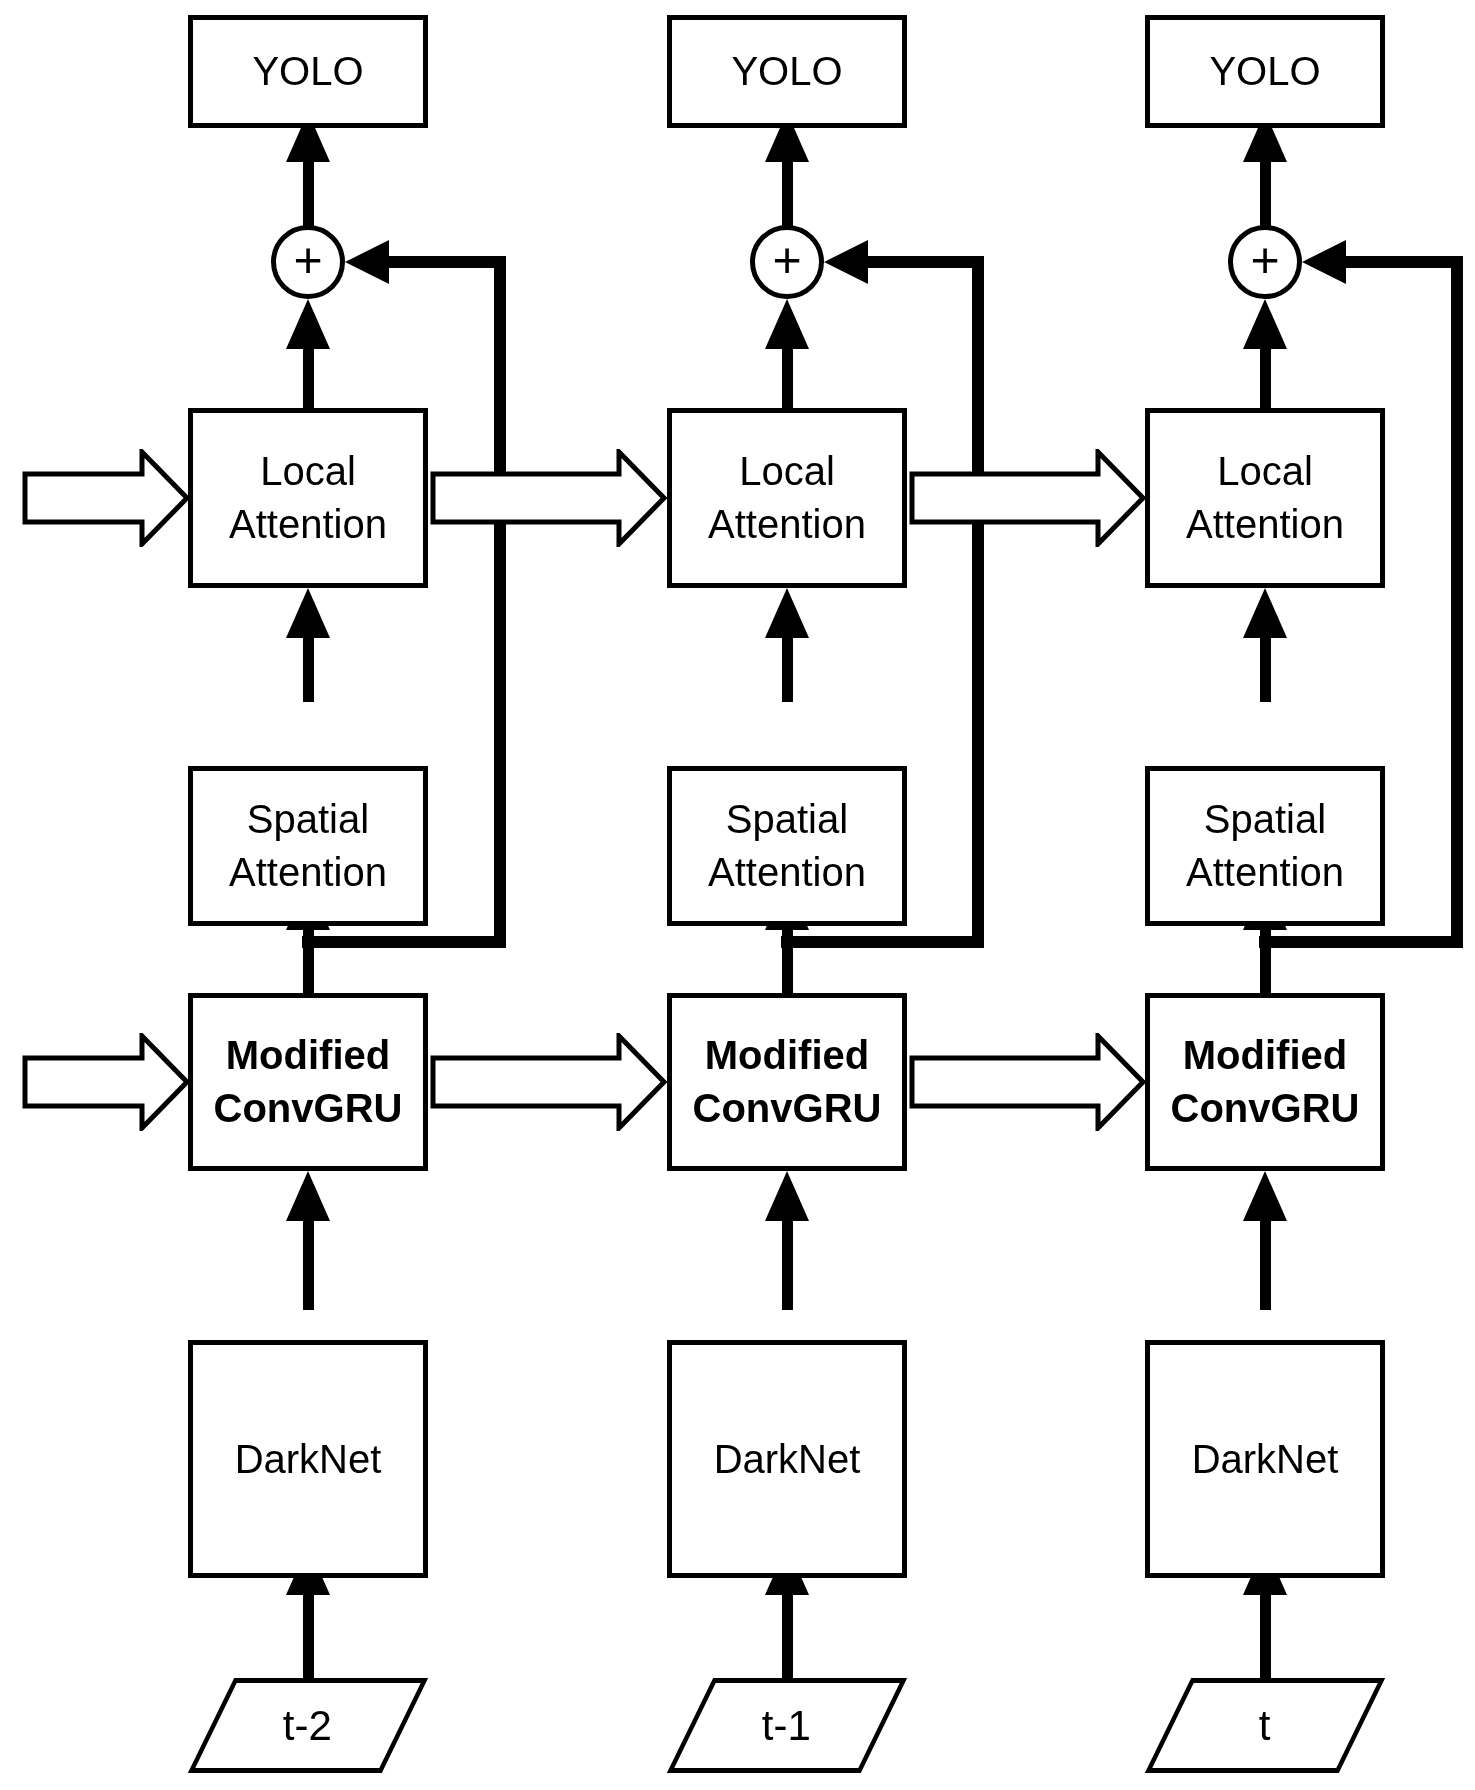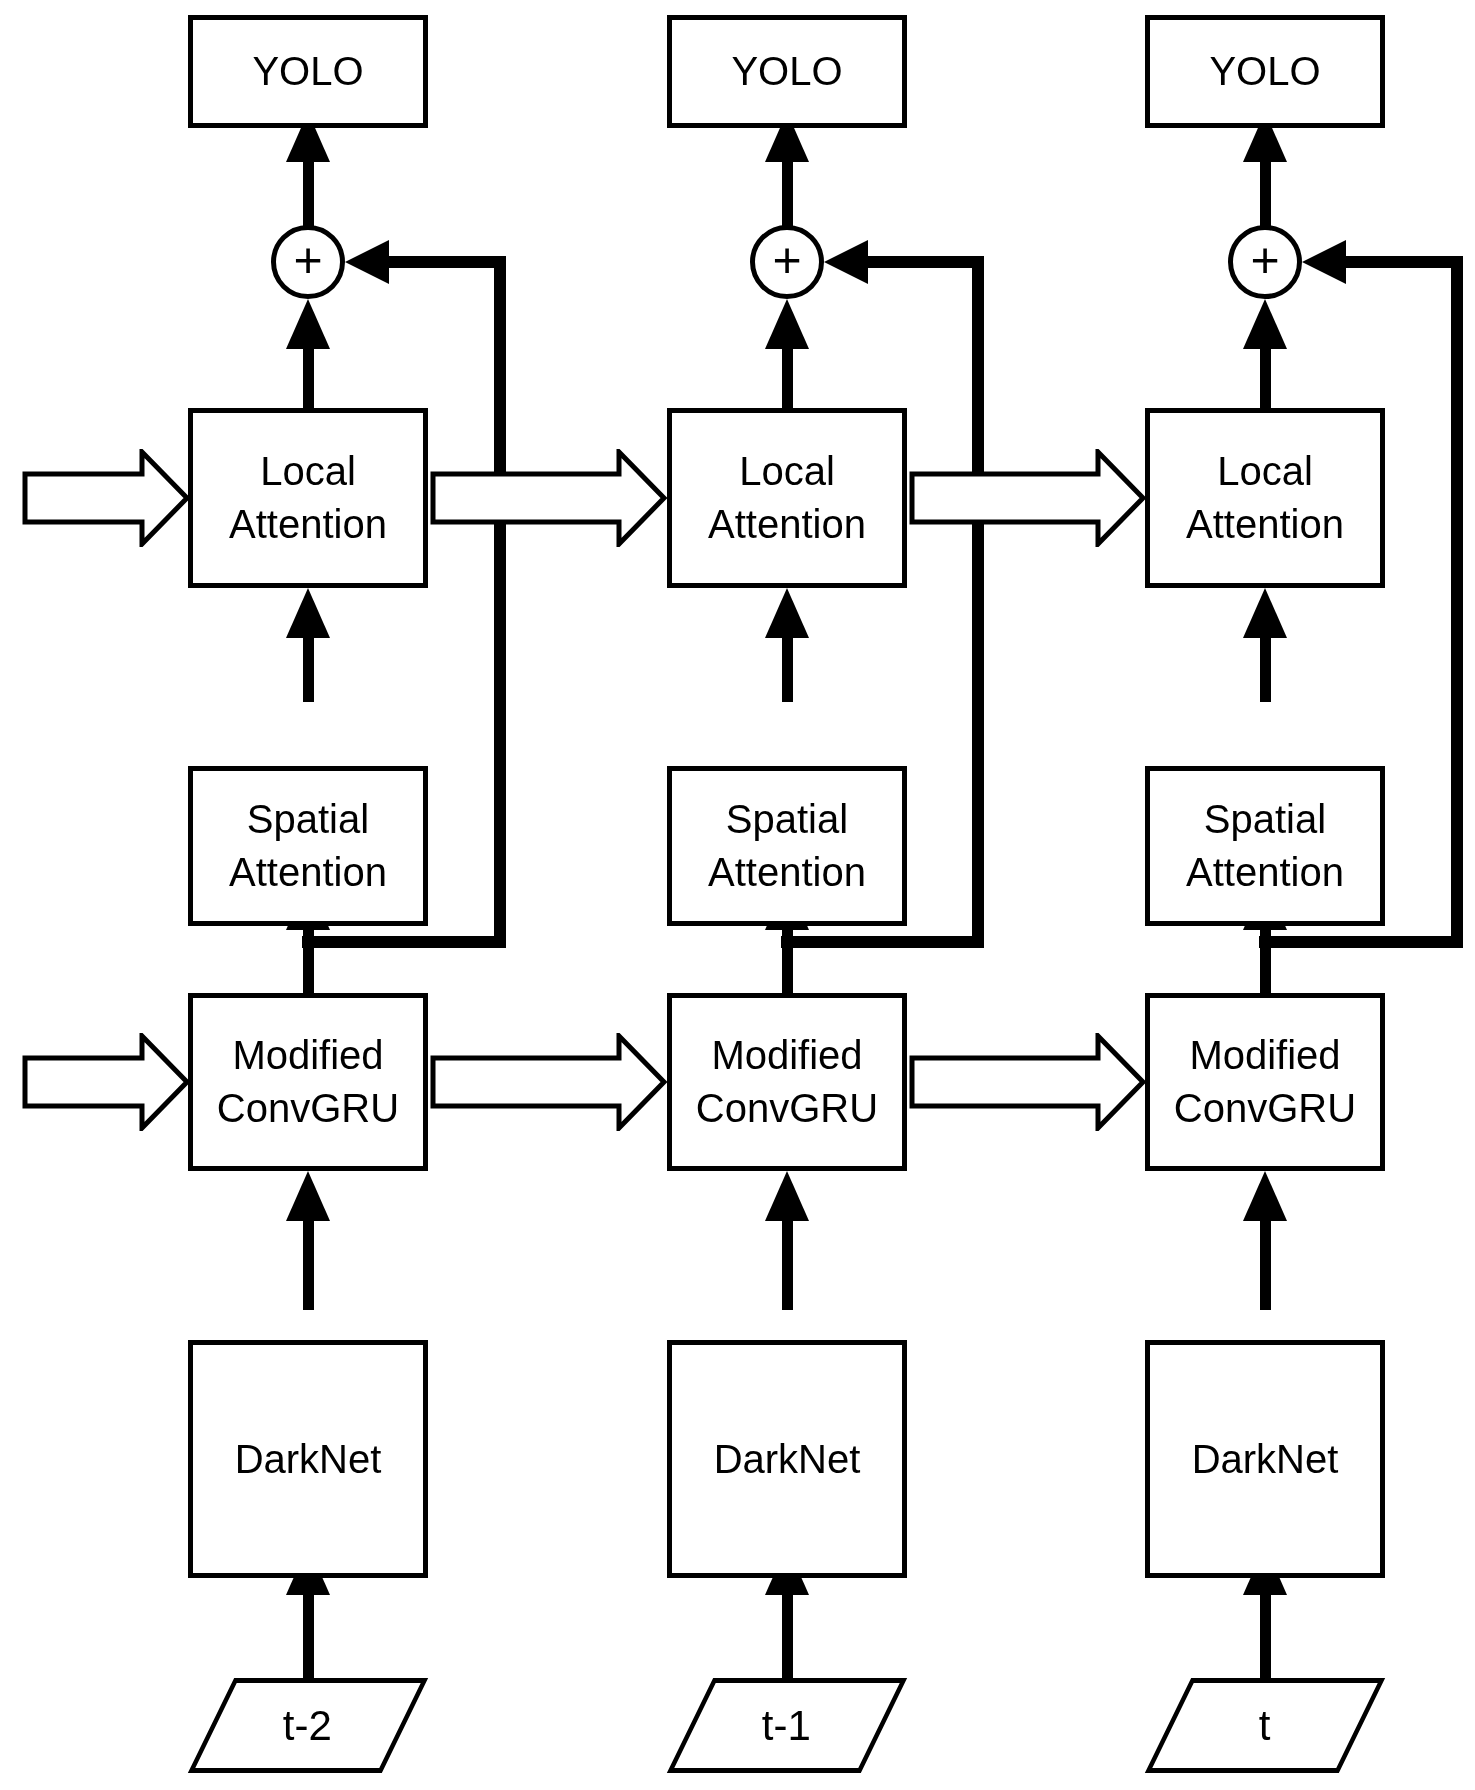--- a/index.html
+++ b/index.html
@@ -28,21 +28,21 @@
     display: flex; align-items: center; justify-content: center;
     text-align: center;
     font-size: 40px;
     line-height: 53px;
     white-space: pre-line;
     z-index: 3;
   }
   .yolo    { top: 15px;   height: 113px; text-align: center;  }
   .local   { top: 408px;  height: 180px; }
   .spatial { top: 720px;  height: 160px; margin-top: 46px; }
-  .convgru { top: 993px;  height: 178px; }
+  .convgru { top: 993px;  height: 178px; font-weight: bold; }
   .darknet { top: 1340px; height: 238px; }
 
   .sum {
     position: absolute;
     left: calc(var(--cx) - 37px);
     top: 225px; width: 74px; height: 74px;
     border: 5px solid #000; border-radius: 50%;
     background: #fff; box-sizing: border-box;
     display: flex; align-items: center; justify-content: center;
     font-size: 50px; line-height: 1; padding-bottom: 4px;

